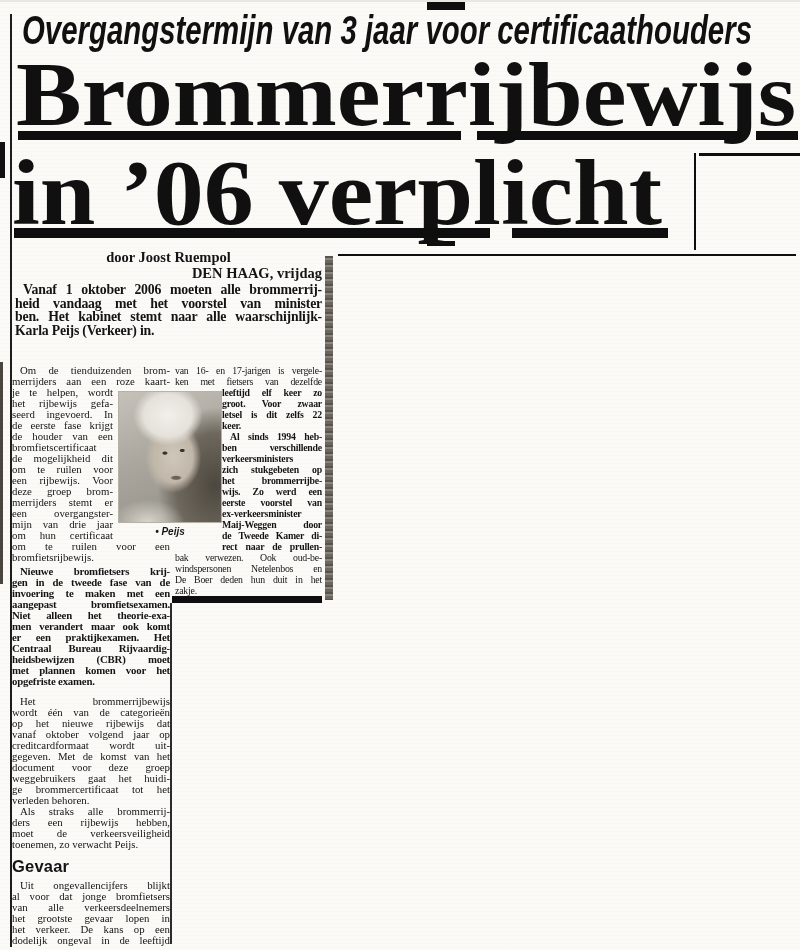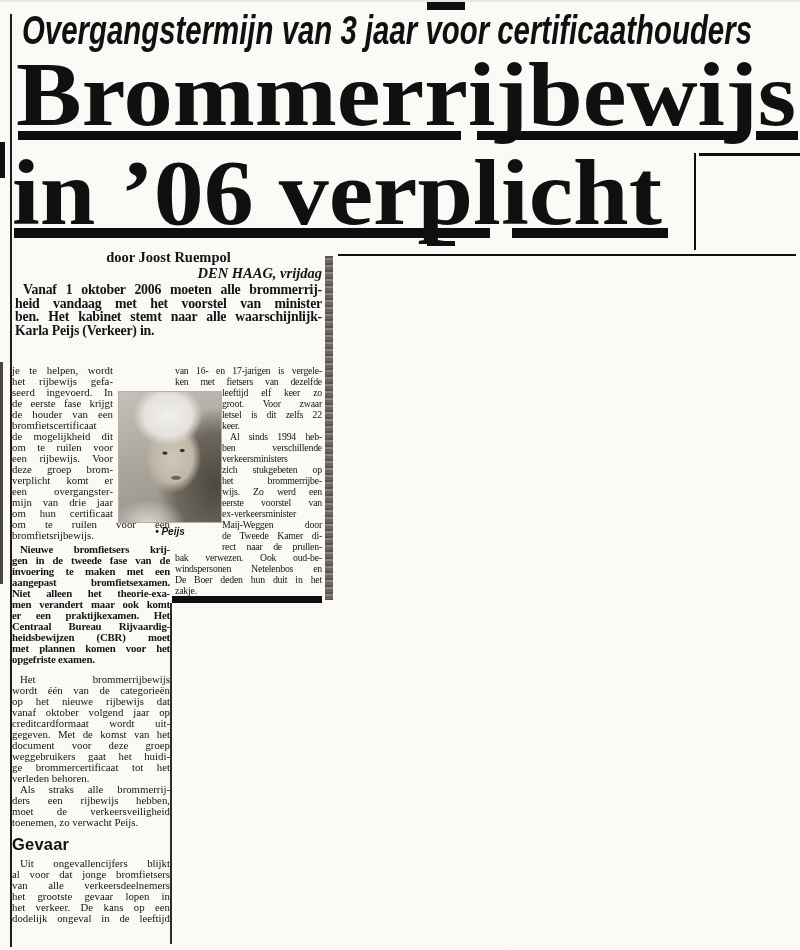--- a/index.html
+++ b/index.html
@@ -19,31 +19,31 @@
   .left-rule{position:absolute;left:10px;top:12px;width:2px;height:933px;background:#1c1c1c;}
   .edge-blob1{position:absolute;left:0;top:140px;width:5px;height:36px;background:#111;}
   .edge-blob2{position:absolute;left:0;top:360px;width:3px;height:222px;background:#4a463f;}
   svg text{fill:#101010;}
   .kicker-svg{position:absolute;left:22px;top:6px;}
   .h1-svg{position:absolute;left:16px;top:44px;}
   .h2-svg{position:absolute;left:12px;top:140px;}
 
   .byline-block{position:absolute;left:15px;top:247px;width:307px;font-weight:bold;font-size:14.5px;line-height:16px;}
   .byline{text-align:center;}
-  .dateline{text-align:right;font-style:italic;}
+  .dateline{text-align:right;}
 
   .lead{position:absolute;left:15px;top:281px;width:307px;font-weight:bold;font-size:13.8px;letter-spacing:-0.2px;}
   .lead .tl{height:13.5px;line-height:13.5px;}
 
   .lcol{position:absolute;left:12px;top:363px;width:158px;font-size:10.8px;}
   .rcol{position:absolute;left:175px;top:363px;width:147px;font-size:9.8px;letter-spacing:-0.2px;}
   .lines{width:158px;}
   .lcol .narrow{width:101px;}
   .rcol .lines{width:147px;}
-  .rcol .narrow{width:100px;margin-left:47px;}
+  .rcol .narrow{width:100px;margin-left:47px;font-weight:bold;}
   .tl{
     height:11px;line-height:11px;white-space:nowrap;
     text-align:justify;text-align-last:justify;
   }
   .tl.e{text-align:left;text-align-last:left;}
   .tl.i{text-indent:8px;}
   .bold .tl{font-weight:bold;letter-spacing:-0.2px;}
   .mt3{margin-top:3px;}
   .mt9{margin-top:9px;}
   .subhead{
@@ -107,32 +107,36 @@
   </div>
 
   <div class="lead">
       <div class="tl i">Vanaf 1 oktober 2006 moeten alle brommerrij-</div>
       <div class="tl">heid vandaag met het voorstel van minister</div>
       <div class="tl">ben. Het kabinet stemt naar alle waarschijnlijk-</div>
       <div class="tl e">Karla Peijs (Verkeer) in.</div>
     </div>
 
   <div class="lcol">
+    <div class="lines">
+        <div class="tl i">Om de tienduizenden brom-</div>
+        <div class="tl">merrijders aan een roze kaart-</div>
+      </div>
     <div class="lines narrow">
         <div class="tl">je te helpen, wordt</div>
         <div class="tl">het rijbewijs gefa-</div>
         <div class="tl">seerd ingevoerd. In</div>
         <div class="tl">de eerste fase krijgt</div>
         <div class="tl">de houder van een</div>
         <div class="tl">bromfietscertificaat</div>
         <div class="tl">de mogelijkheid dit</div>
         <div class="tl">om te ruilen voor</div>
         <div class="tl">een rijbewijs. Voor</div>
         <div class="tl">deze groep brom-</div>
-        <div class="tl">verplicht komt er</div>
+        <div class="tl">merrijders stemt er</div>
         <div class="tl">een overgangster-</div>
         <div class="tl">mijn van drie jaar</div>
         <div class="tl">om hun certificaat</div>
       </div>
     <div class="lines">
         <div class="tl">om te ruilen voor een</div>
         <div class="tl e">bromfietsrijbewijs.</div>
       </div>
     <div class="lines bold mt3">
         <div class="tl i">Nieuwe bromfietsers krij-</div>

